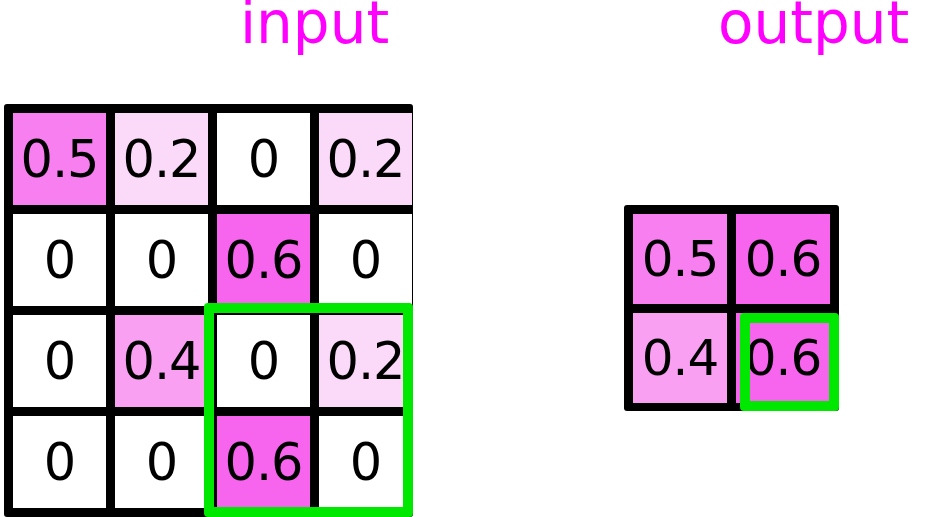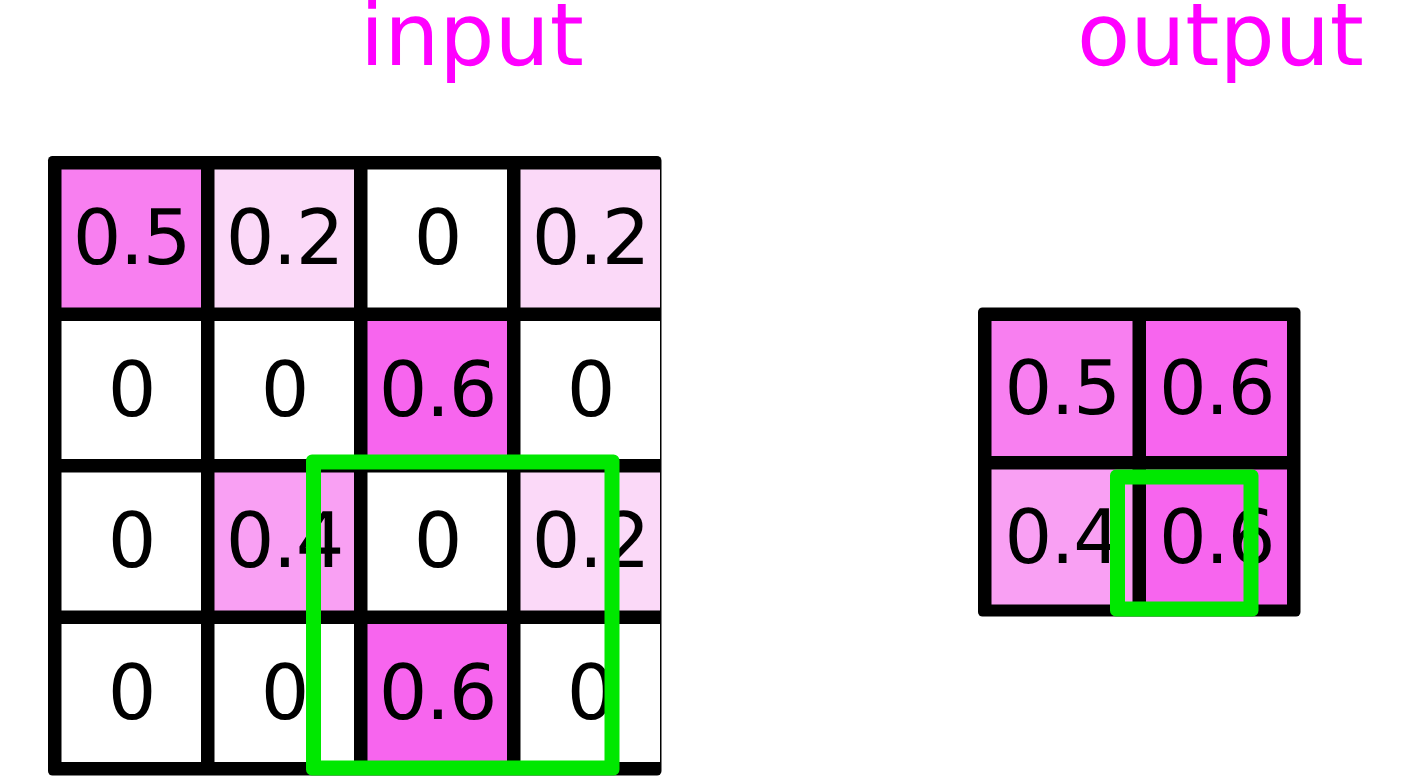--- a/index.html
+++ b/index.html
@@ -29,21 +29,20 @@
   #title-input  { left: 240px; }
   #title-output { left: 718px; }
 
   
   .grid {
     position: absolute;
     background: #000000;
     box-sizing: border-box;
     display: grid;
     border-radius: 3px;
-    margin-left: 28px;
   }
   .cell {
     position: relative;
     display: flex;
     align-items: center;
     justify-content: center;
     background: #ffffff;
     overflow: visible;
   }
   .cell span {

